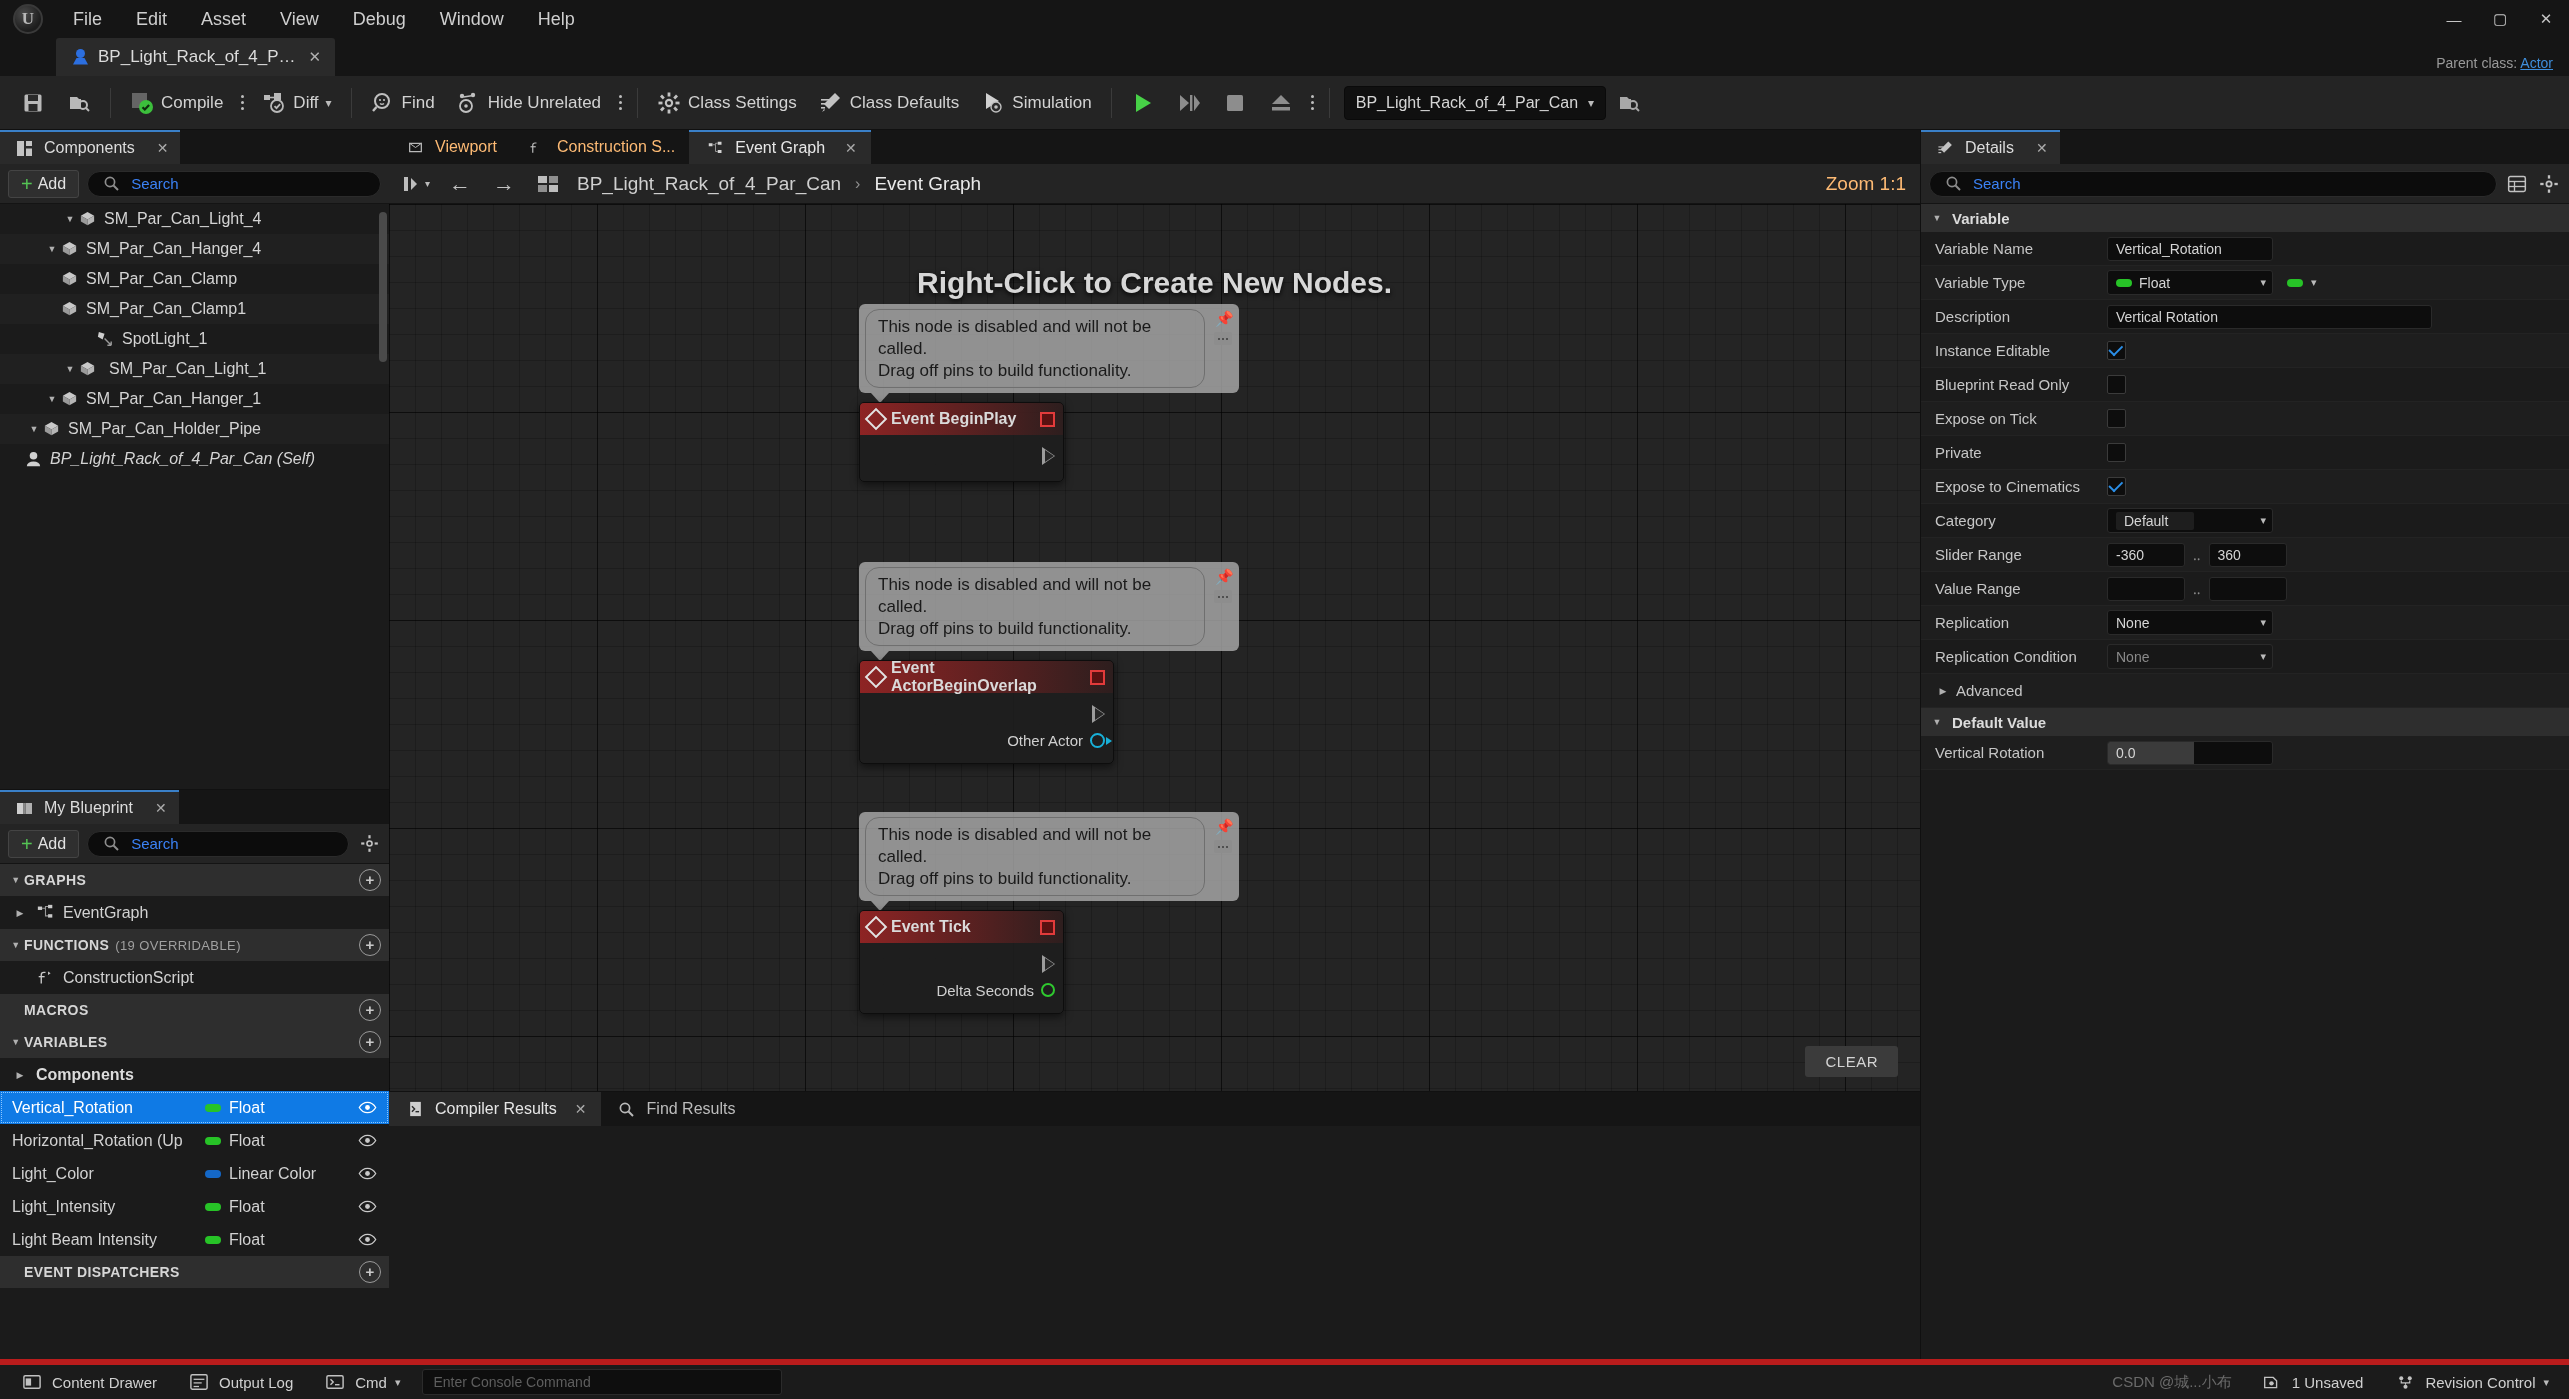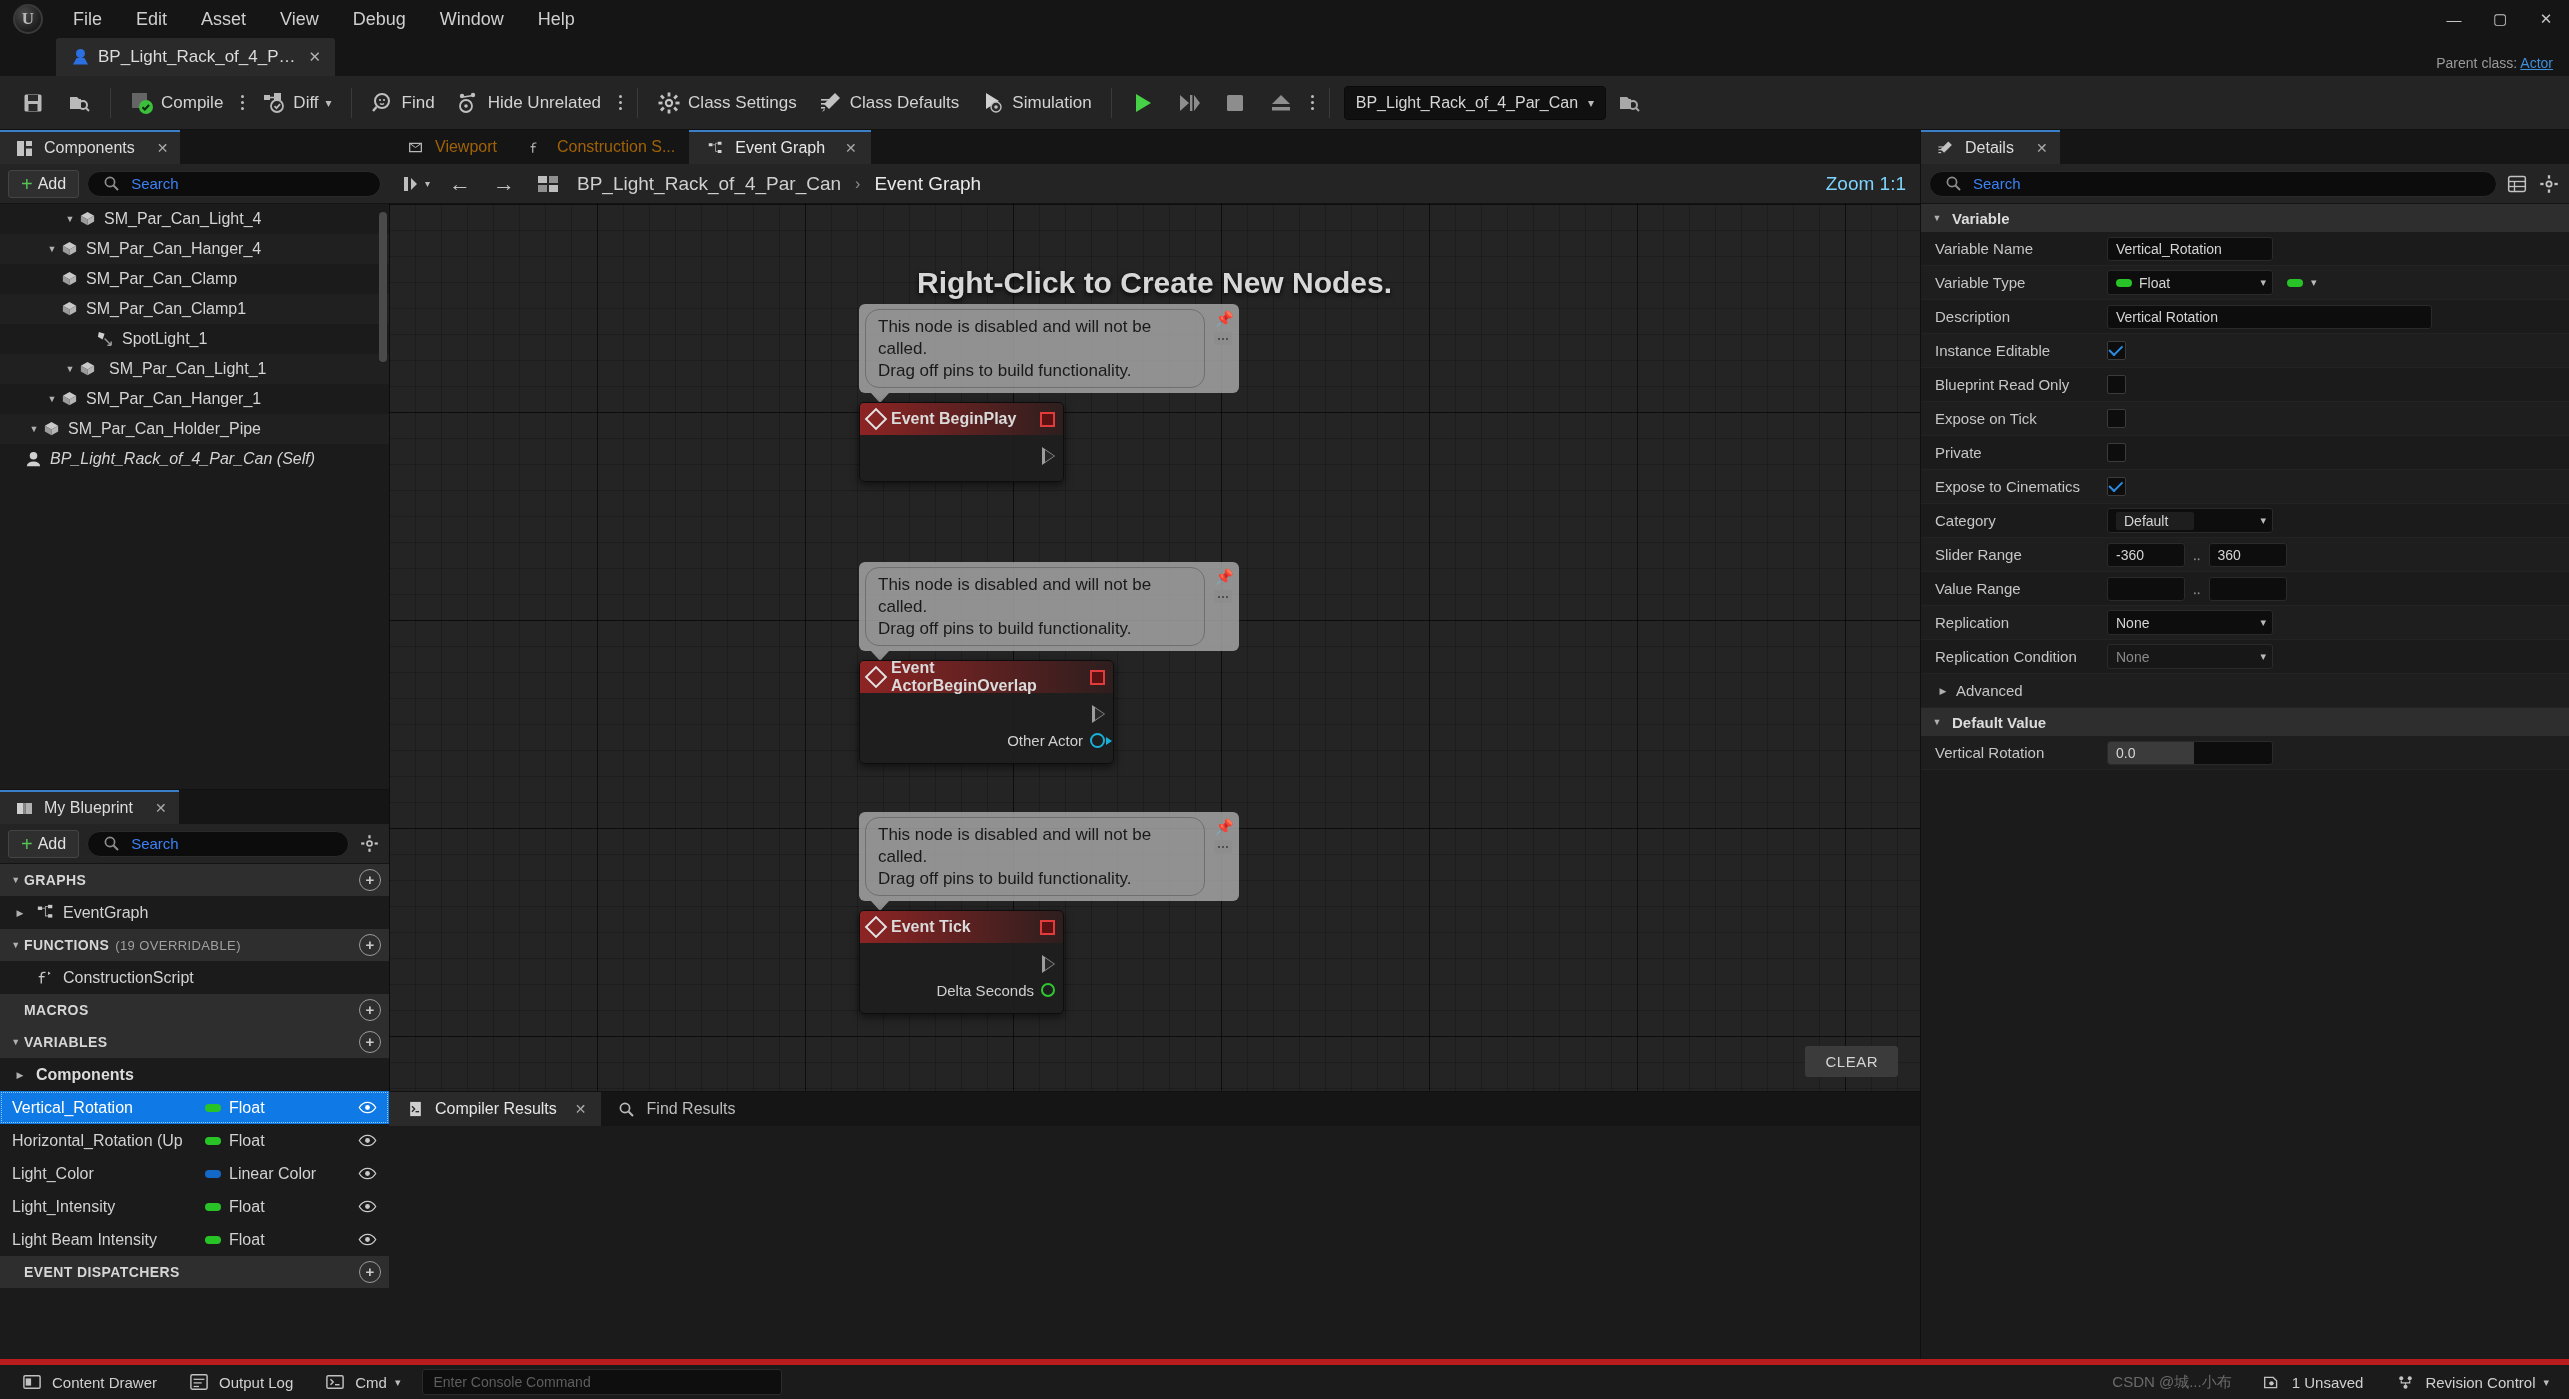--- a/index.html
+++ b/index.html
@@ -145,34 +145,34 @@
   .type-dot { width: 16px;height:8px;border-radius:5px;background:#27c327;flex:none; }
   .type-dot.blue { background:#1468c8; }
   .type-label { width: 118px; font-size: 16px; }
   .eye { width: 24px; display:flex;align-items:center;justify-content:center; }
 
   
   .center { flex: 1; display: flex; flex-direction: column; min-width: 0; background:#151515; }
   .graph-tabs { height: 34px; display: flex; align-items: flex-end; background: #151515; }
   .gtab {
     height: 34px; display: flex; align-items: center; gap: 8px; padding: 0 14px;
-    font-size: 16px; color: #a16207;
+    font-size: 16px; color: #fdba74;
   }
   .gtab.active { background: #2a2a2a; color: #e8e8e8; border-top: 2px solid #3a80c8; }
   .gtab .x { font-size: 14px; color:#a8a8a8; margin-left: 12px;}
 
   .graph-bread {
     height: 40px; background: #242424; display:flex; align-items:center; gap: 14px; padding: 0 12px;
     position: relative; border-bottom: 1px solid #131313;
   }
   .bread-txt { font-size: 19px; color: #cfcfcf; }
   .bread-sep { font-size: 16px; color: #8e8e8e; }
   .bread-cur { font-size: 19px; color: #e9e9e9; }
   .arrow-btn { width: 30px;height:28px;display:flex;align-items:center;justify-content:center;color:#c2c2c2;font-size:22px;}
-  .zoomlbl { position:absolute; right: 14px; font-size: 19px; color:#7dd3fc; }
+  .zoomlbl { position:absolute; right: 14px; font-size: 19px; color:#fdba74; }
 
   .graph-canvas {
     flex: 1; position: relative; min-height: 0; overflow: hidden;
     background-color: #242424;
     background-image:
       linear-gradient(to right, rgba(0,0,0,.20) 1px, transparent 1px),
       linear-gradient(to bottom, rgba(0,0,0,.20) 1px, transparent 1px),
       linear-gradient(to right, rgba(0,0,0,.55) 1px, transparent 1px),
       linear-gradient(to bottom, rgba(0,0,0,.55) 1px, transparent 1px);
     background-size: 26px 26px, 26px 26px, 208px 208px, 208px 208px;

